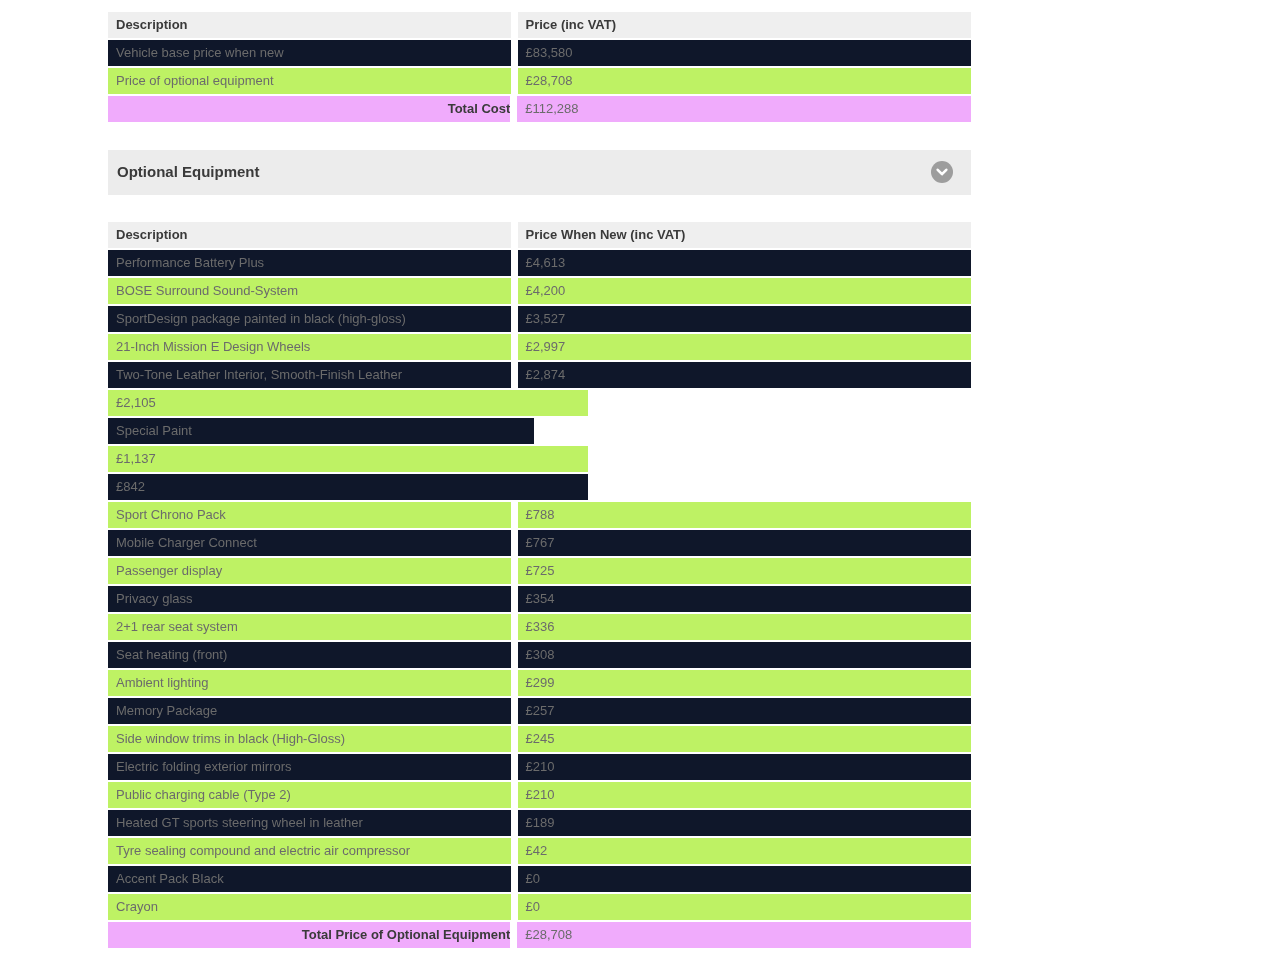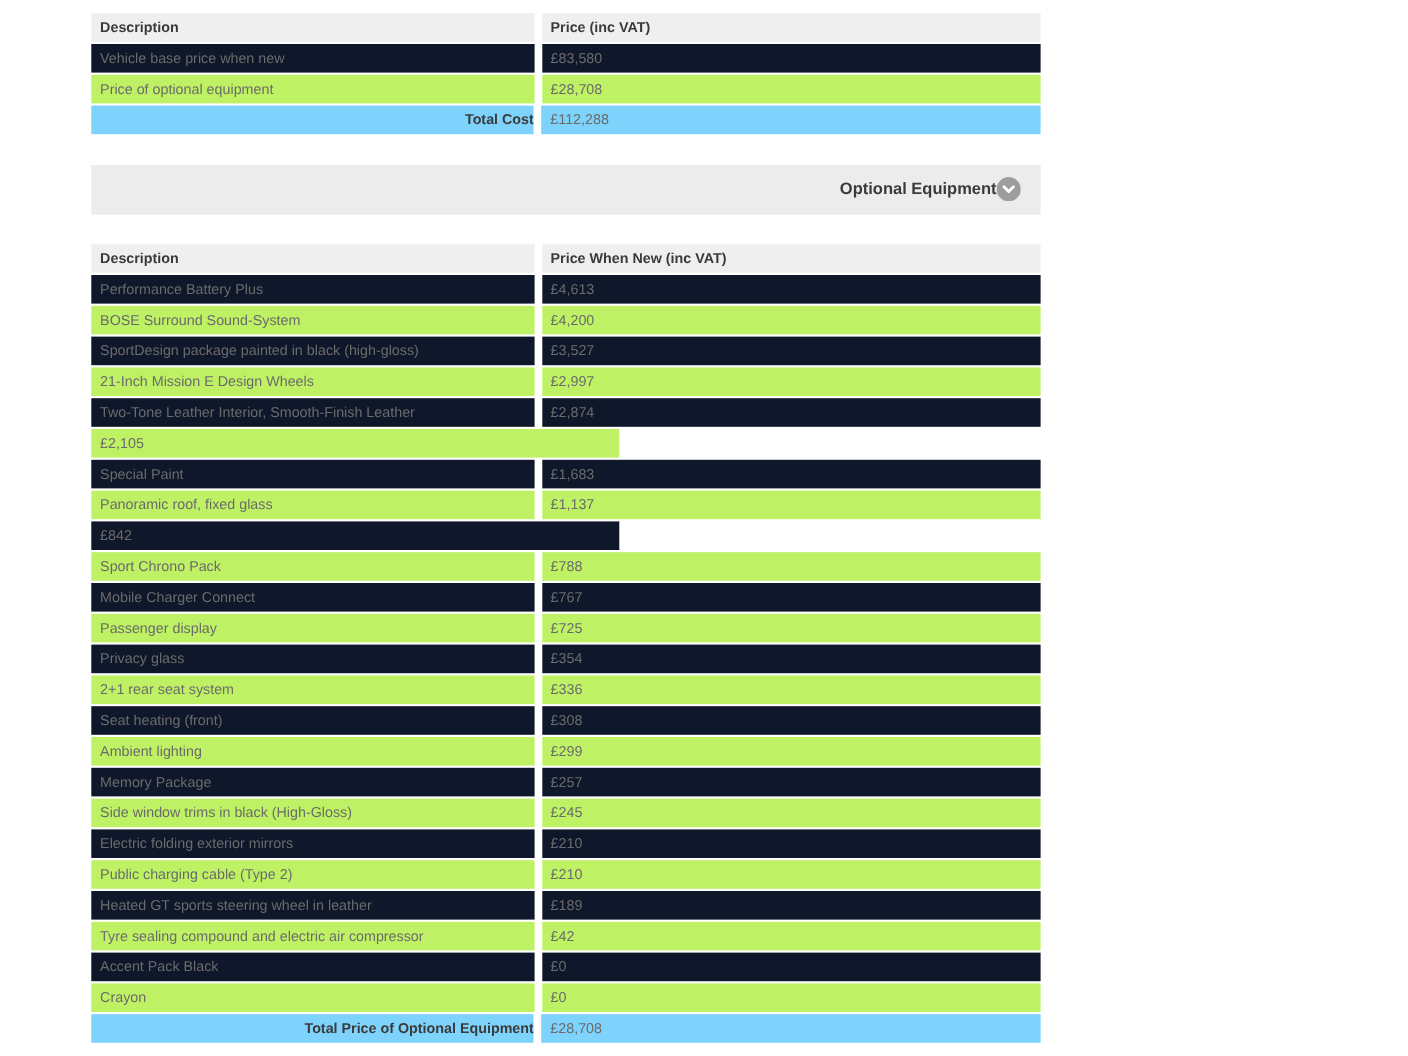--- a/index.html
+++ b/index.html
@@ -3,21 +3,21 @@
 <meta charset="utf-8">
 <style>
   * { box-sizing: border-box; margin: 0; padding: 0; }
   html, body {
     width: 1280px;
     background: #ffffff;
     font-family: "Liberation Sans", sans-serif;
   }
   .page {
     width: 863px;
-    margin-left: 83px;
+    margin-left: 108px;
     padding-top: 12px;
     padding-bottom: 8px;
   }
   .price-table { width: 100%; }
   .row {
     display: flex;
     gap: 7px;
     margin-bottom: 2px;
   }
   .cell {
@@ -31,36 +31,36 @@
   }
   .cell.desc  { width: 426px; }
   .cell.price { width: 480px; }
   .row.head .cell {
     background: #efefef;
     color: #3a3a3a;
     font-weight: bold;
   }
   .row.plain .cell  { background: #0f172a; }
   .row.stripe .cell { background: #bef264; }
-  .row.total .cell  { background: #7dd3fc; }
+  .row.total .cell  { background: #f0abfc; }
   .row.total .cell.desc {
     text-align: right;
     font-weight: bold;
     color: #3a3a3a;
     padding-left: 0;
     padding-right: 0;
   }
   .section-bar {
     margin-top: 28px;
     margin-bottom: 27px;
     height: 45px;
     background: #ececec;
     display: flex;
     align-items: center;
-    justify-content: flex-end;
+    justify-content: space-between;
     padding: 0 18px 2px 9px;
     cursor: pointer;
   }
   .section-title {
     font-size: 15px;
     font-weight: bold;
     color: #3a3a3a;
   }
   .chevron-btn {
     width: 22px;
@@ -129,24 +129,22 @@
       </div>
       <div class="row plain">
         <div class="cell desc">Two-Tone Leather Interior, Smooth-Finish Leather</div>
         <div class="cell price">£2,874</div>
       </div>
       <div class="row stripe">
         <div class="cell price">£2,105</div>
       </div>
       <div class="row plain">
         <div class="cell desc">Special Paint</div>
-        <div class="cell price">£1,683</div>
-      </div>
-      <div class="row stripe">
-        <div class="cell desc">Panoramic roof, fixed glass</div>
+      </div>
+      <div class="row stripe">
         <div class="cell price">£1,137</div>
       </div>
       <div class="row plain">
         <div class="cell price">£842</div>
       </div>
       <div class="row stripe">
         <div class="cell desc">Sport Chrono Pack</div>
         <div class="cell price">£788</div>
       </div>
       <div class="row plain">

